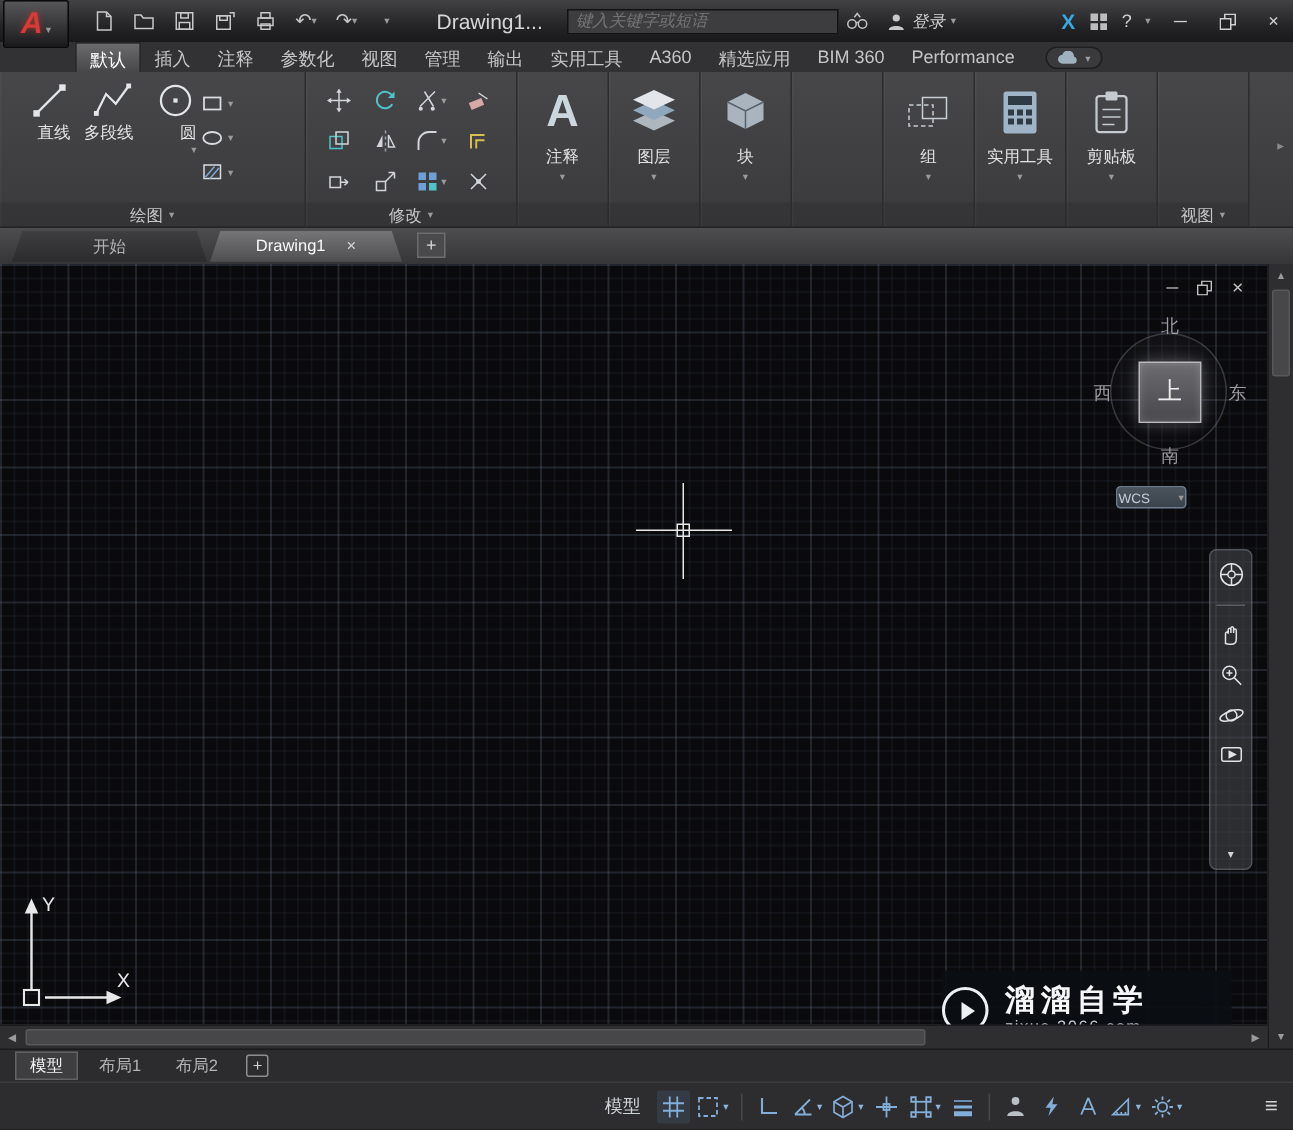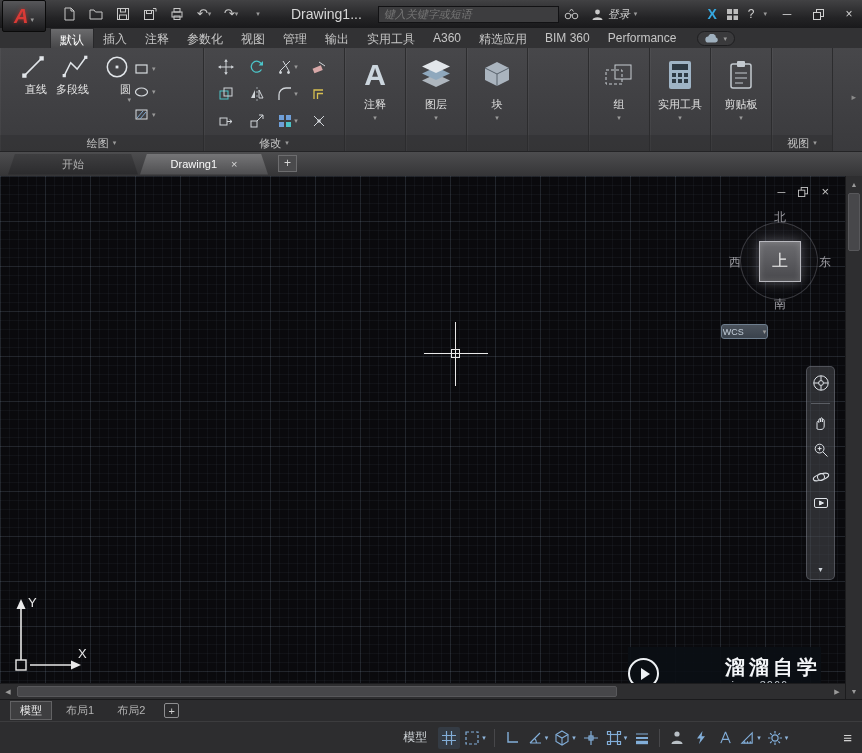--- a/index.html
+++ b/index.html
@@ -101,35 +101,35 @@
     border:1px solid rgba(160,160,170,.3);
     background:radial-gradient(circle at 50% 42%,rgba(130,130,140,.20),rgba(25,25,30,.05) 72%);}
   .vc-face{position:absolute;left:31px;top:32px;width:42px;height:41px;
     background:linear-gradient(#6c6c70,#48484c);border:1px solid #b8b8be;
     box-shadow:0 0 10px rgba(210,210,220,.3),inset 0 0 6px rgba(255,255,255,.18);
     display:flex;align-items:center;justify-content:center;font-size:16px;color:#ededed;}
   .vc-n{position:absolute;top:0;left:0;right:0;text-align:center;font-size:12px;color:#9c9ca2;}
   .vc-s{position:absolute;bottom:0;left:0;right:0;text-align:center;font-size:12px;color:#9c9ca2;}
   .vc-w{position:absolute;left:1px;top:45px;font-size:12px;color:#9c9ca2;}
   .vc-e{position:absolute;right:1px;top:45px;font-size:12px;color:#9c9ca2;}
-  .wcs{position:absolute;left:721px;top:148px;width:47px;height:15px;
+  .wcs{position:absolute;left:744px;top:148px;width:47px;height:15px;
     background:linear-gradient(#4b535d,#3a424c);border:1px solid #6e7e8e;border-radius:3px;
     display:flex;align-items:center;justify-content:center;gap:19px;
     font-size:9px;color:#c2cdd8;z-index:3;}
   .navbar{position:absolute;left:806px;top:190px;width:29px;height:214px;
     background:rgba(72,74,80,.55);border:1px solid rgba(150,155,165,.35);border-radius:5px;
     display:flex;flex-direction:column;align-items:center;padding:7px 0 5px;gap:11px;z-index:3;}
   .nav-sep{width:19px;height:1px;background:rgba(200,205,215,.3);}
   .nav-bottom{margin-top:auto;color:#cfd4da;font-size:8px;}
   .crossh-h{position:absolute;left:424px;top:177px;width:64px;height:1px;background:#e8e8e8;}
   .crossh-v{position:absolute;left:455px;top:146px;width:1px;height:64px;background:#e8e8e8;}
   .crossh-box{position:absolute;left:451px;top:173px;width:9px;height:9px;border:1px solid #e8e8e8;background:transparent;}
   .ucs{position:absolute;left:6px;top:418px;}
   .watermark{position:absolute;left:628px;top:471px;width:193px;height:53px;
-    background:rgba(10,14,20,.9);display:flex;align-items:center;justify-content:space-between;gap:11px;z-index:6;}
+    background:rgba(10,14,20,.9);display:flex;align-items:center;justify-content:flex-start;gap:11px;z-index:6;}
   .wm-circle{width:31px;height:31px;border:2px solid #eef1f4;border-radius:50%;
     display:flex;align-items:center;justify-content:center;flex:none;}
   .wm-tri{width:0;height:0;border-left:9px solid #eef1f4;border-top:6px solid transparent;
     border-bottom:6px solid transparent;margin-left:3px;}
   .wm-title{font-size:20px;font-weight:bold;color:#f4f6f8;letter-spacing:4px;line-height:23px;}
   .wm-site{font-size:11px;color:#c6ccd2;letter-spacing:1px;line-height:13px;}
 
   
   .vscroll{position:absolute;left:845px;top:0;width:17px;height:523px;background:#2e2e30;border-left:1px solid #1c1c1e;}
   .vs-up{position:absolute;top:0;left:0;width:100%;height:16px;display:flex;align-items:center;justify-content:center;font-size:7px;color:#9a9a9a;}

